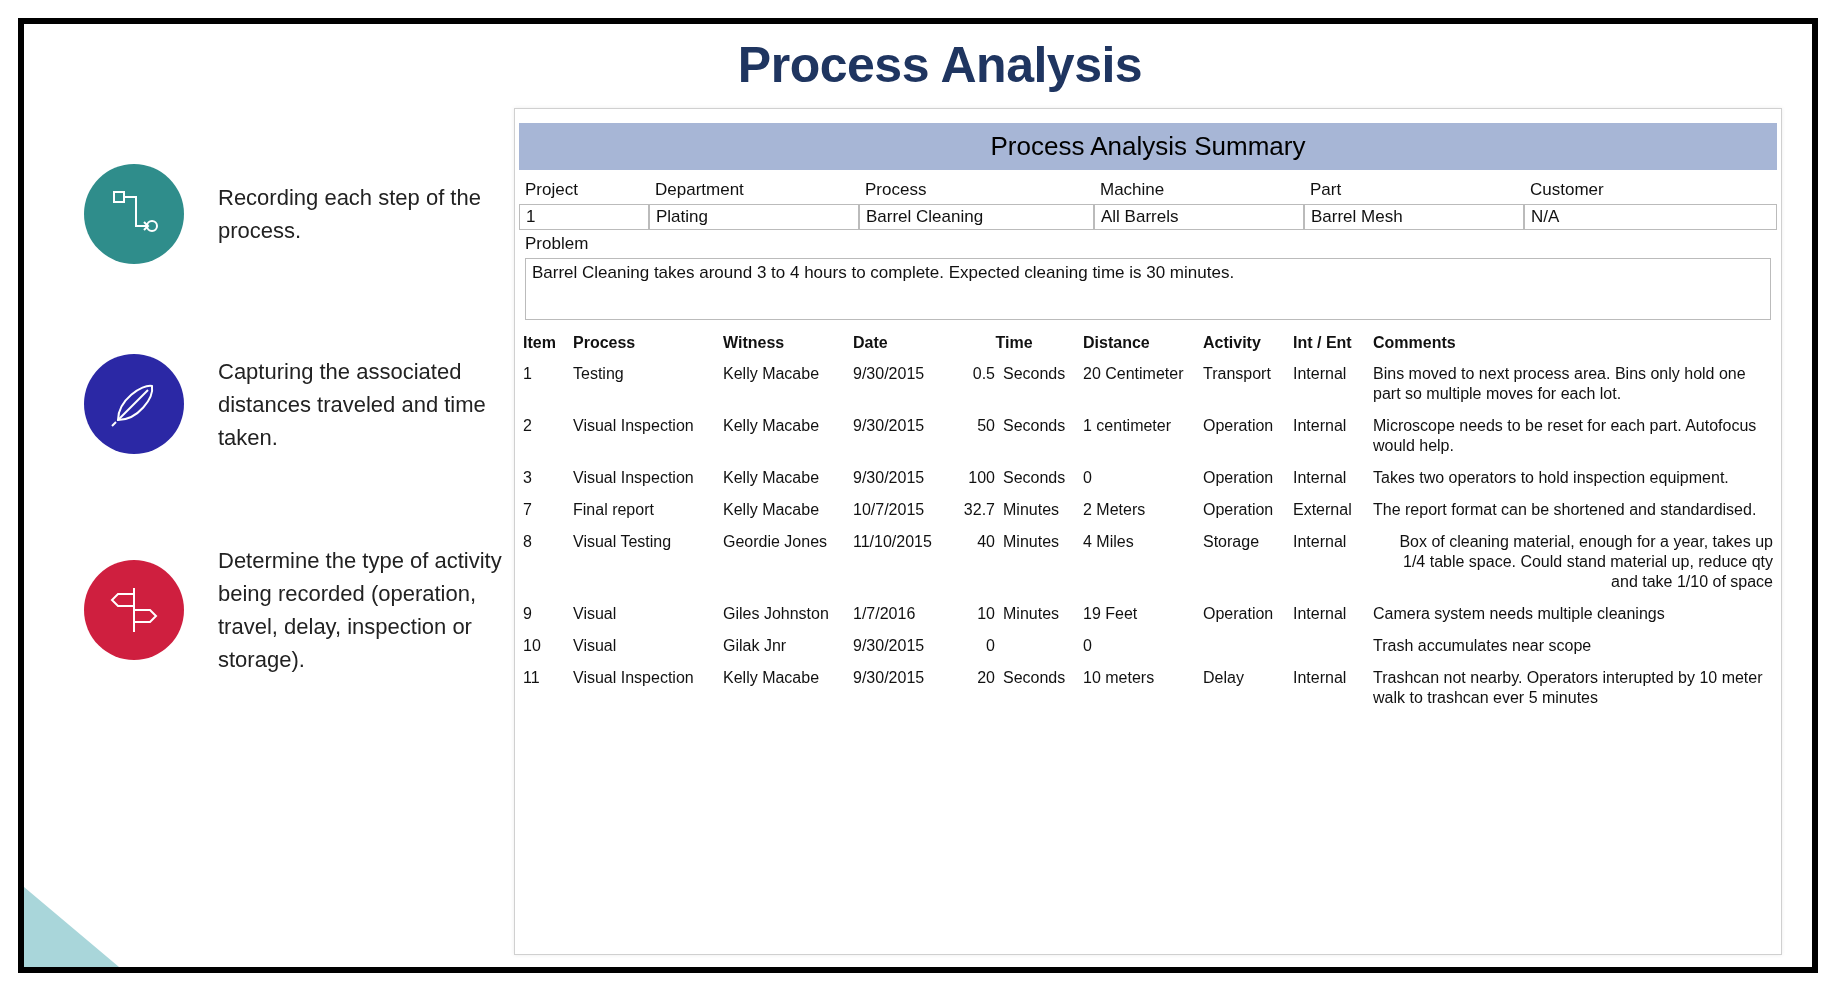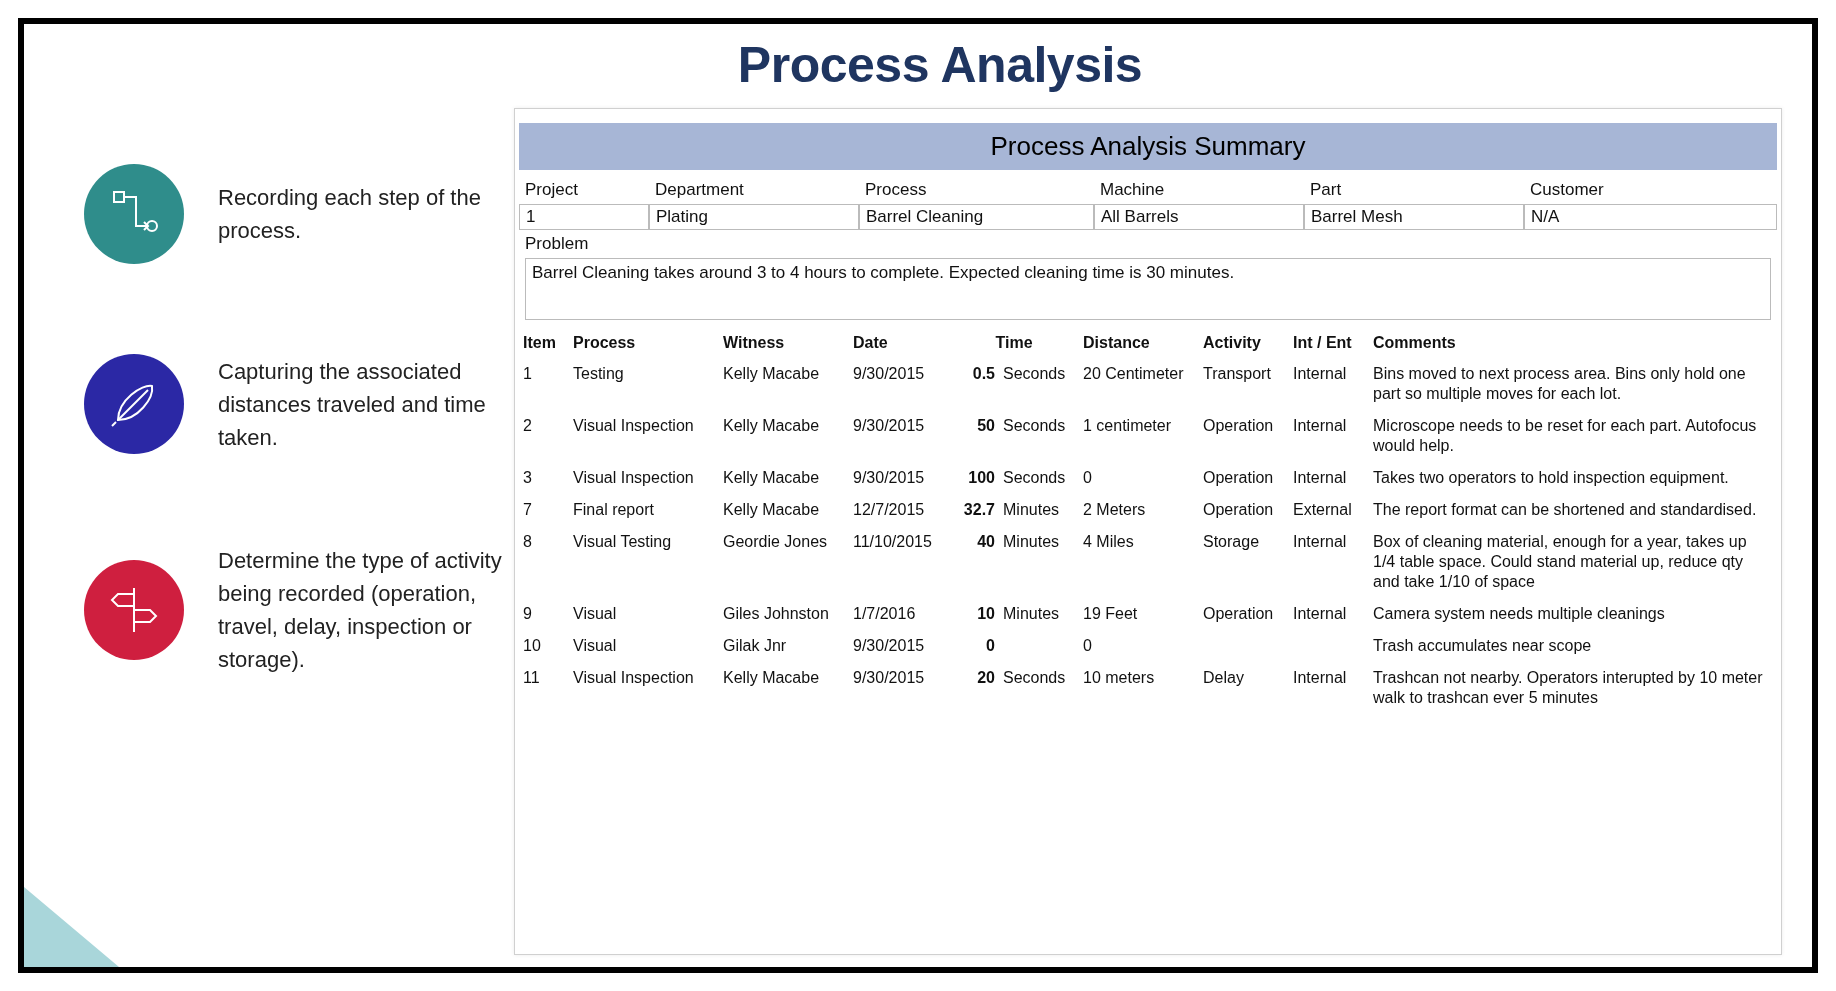--- a/index.html
+++ b/index.html
@@ -119,21 +119,21 @@
     text-align: left;
     font-weight: 700;
     padding: 6px 4px 6px 4px;
     vertical-align: bottom;
   }
   table.items td {
     padding: 6px 4px;
     vertical-align: top;
     line-height: 1.25;
   }
-  .time-num { text-align: right; padding-right: 4px; font-weight: bold; }
+  .time-num { text-align: right; padding-right: 4px; }
   .corner-triangle {
     position: absolute;
     left: 0;
     bottom: 0;
     width: 0;
     height: 0;
     border-left: 95px solid #a9d6da;
     border-top: 80px solid transparent;
   }
 </style>
@@ -282,39 +282,39 @@
               <td>Seconds</td>
               <td>0</td>
               <td>Operation</td>
               <td>Internal</td>
               <td style="white-space: pre-line;">Takes two operators to hold inspection equipment.</td>
             </tr>
             <tr>
               <td>7</td>
               <td>Final report</td>
               <td>Kelly Macabe</td>
-              <td>12/7/2015</td>
+              <td>10/7/2015</td>
               <td class="time-num">32.7</td>
               <td>Minutes</td>
               <td>2 Meters</td>
               <td>Operation</td>
               <td>External</td>
               <td style="white-space: pre-line;">The report format can be shortened and standardised.</td>
             </tr>
             <tr>
               <td>8</td>
               <td>Visual Testing</td>
               <td>Geordie Jones</td>
               <td>11/10/2015</td>
               <td class="time-num">40</td>
               <td>Minutes</td>
               <td>4 Miles</td>
               <td>Storage</td>
               <td>Internal</td>
-              <td style="white-space: pre-line;">Box of cleaning material, enough for a year, takes up 1/4 table space. Could stand material up, reduce qty and take 1/10 of space</td>
+              <td style="white-space: pre-line; text-align: right;">Box of cleaning material, enough for a year, takes up 1/4 table space. Could stand material up, reduce qty and take 1/10 of space</td>
             </tr>
             <tr>
               <td>9</td>
               <td>Visual</td>
               <td>Giles Johnston</td>
               <td>1/7/2016</td>
               <td class="time-num">10</td>
               <td>Minutes</td>
               <td>19 Feet</td>
               <td>Operation</td>

